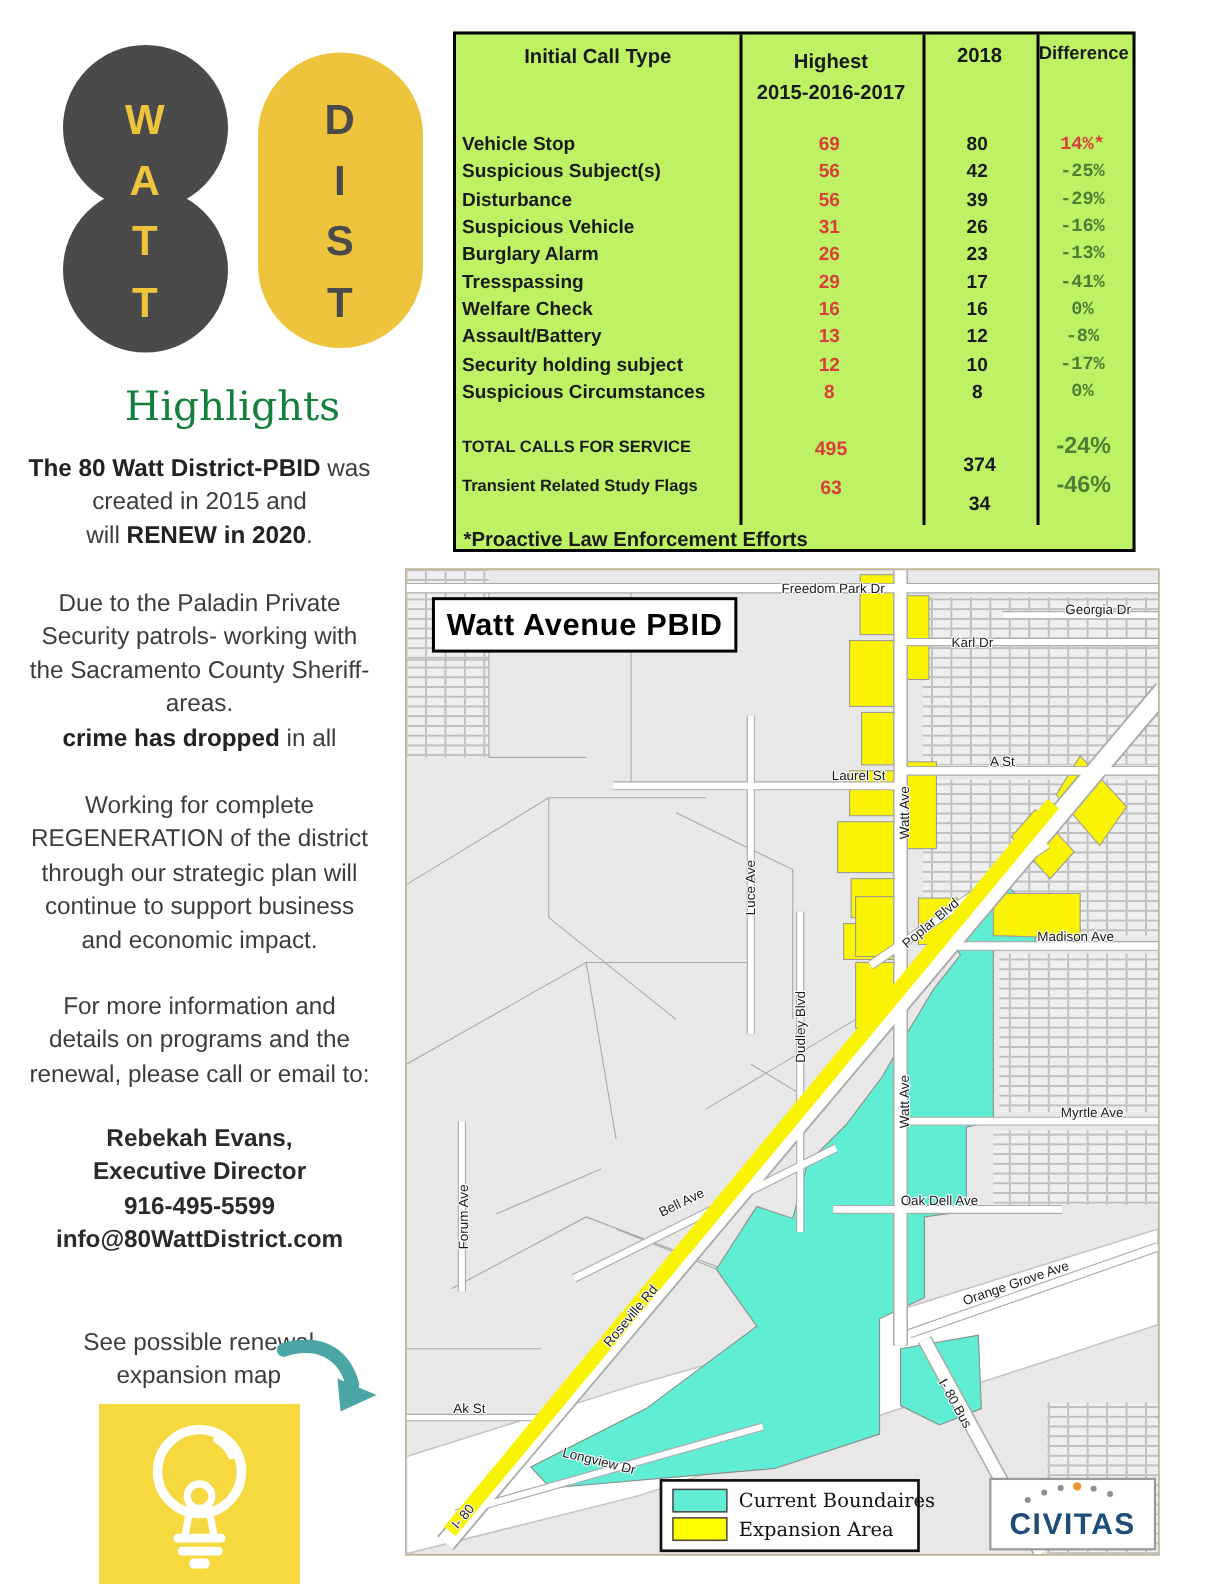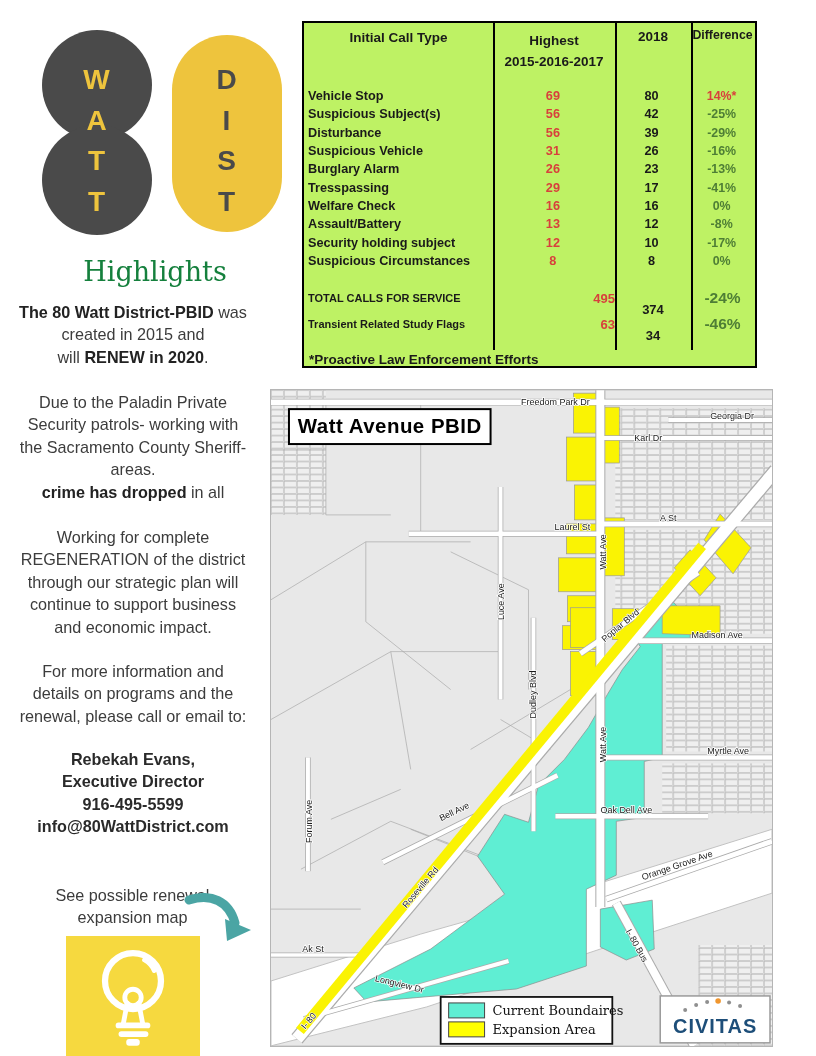--- a/index.html
+++ b/index.html
@@ -39,32 +39,32 @@
   .v1{left:189px;} .v2{left:311px;} .v3{left:387px;}
   .hc1{position:absolute;left:0;top:7px;width:189px;text-align:center;font-weight:700;font-size:13.5px;}
   .hc2{position:absolute;left:189px;top:7px;width:122px;text-align:center;font-weight:700;font-size:13.5px;line-height:21px;}
   .hc3{position:absolute;left:311px;top:6px;width:76px;text-align:center;font-weight:700;font-size:13.5px;}
   .hc4{position:absolute;left:387px;top:5px;width:63px;text-align:center;font-weight:700;font-size:12.3px;}
   .rows{position:absolute;left:0;top:64px;width:450px;}
   .trow{display:flex;height:18.3px;align-items:center;font-weight:700;font-size:12.7px;}
   .trow .l{width:189px;padding-left:4px;}
   .trow .h{width:122px;text-align:center;color:var(--red);}
   .trow .y{width:76px;text-align:center;}
-  .trow .d{width:65px;text-align:center;color:var(--green);font-size:12.4px;}
+  .trow .d{width:65px;text-align:center;color:var(--green);font-size:12.4px;font-family:Liberation Mono, monospace;}
   .trow.r0 .d{color:var(--red);}
   .ttl{position:absolute;left:0;width:450px;display:flex;align-items:center;font-weight:700;}
   .t1{top:264px;height:22px;} .t2{top:289px;height:24px;}
   .ttl .l{width:189px;padding-left:4px;font-size:11px;}
-  .ttl .h{width:122px;text-align:right;color:var(--red);font-size:13px;}
+  .ttl .h{width:122px;text-align:center;color:var(--red);font-size:13px;}
   .ttl .y{width:76px;text-align:center;font-size:13px;margin-top:22px;}
   .ttl .d{width:63px;text-align:center;color:var(--green);font-size:15.5px;}
   .footnote{position:absolute;left:5px;top:329px;font-weight:700;font-size:13.5px;}
 
   
-  .map-wrap{position:absolute;left:270px;top:389px;width:503px;height:658px;border:1px solid #b5b5b5;background:#737373;}
+  .map-wrap{position:absolute;left:270px;top:379px;width:503px;height:658px;border:1px solid #b5b5b5;background:#eab308;}
   .slabel{font-family:"Liberation Sans",sans-serif;font-size:9px;fill:#1a1a1a;paint-order:stroke;stroke:#ffffff;stroke-width:1.4px;}
   .maptitle{font-family:"Liberation Sans",sans-serif;font-size:20.5px;font-weight:700;letter-spacing:.5px;fill:#000;}
   .legtext{font-family:"DejaVu Serif",serif;font-size:13px;fill:#111;}
   .civtext{font-family:"Liberation Sans",sans-serif;font-size:20px;font-weight:700;letter-spacing:1px;fill:var(--navy);}
 </style>
 </head>
 <body>
 
 <div id="page">
 

